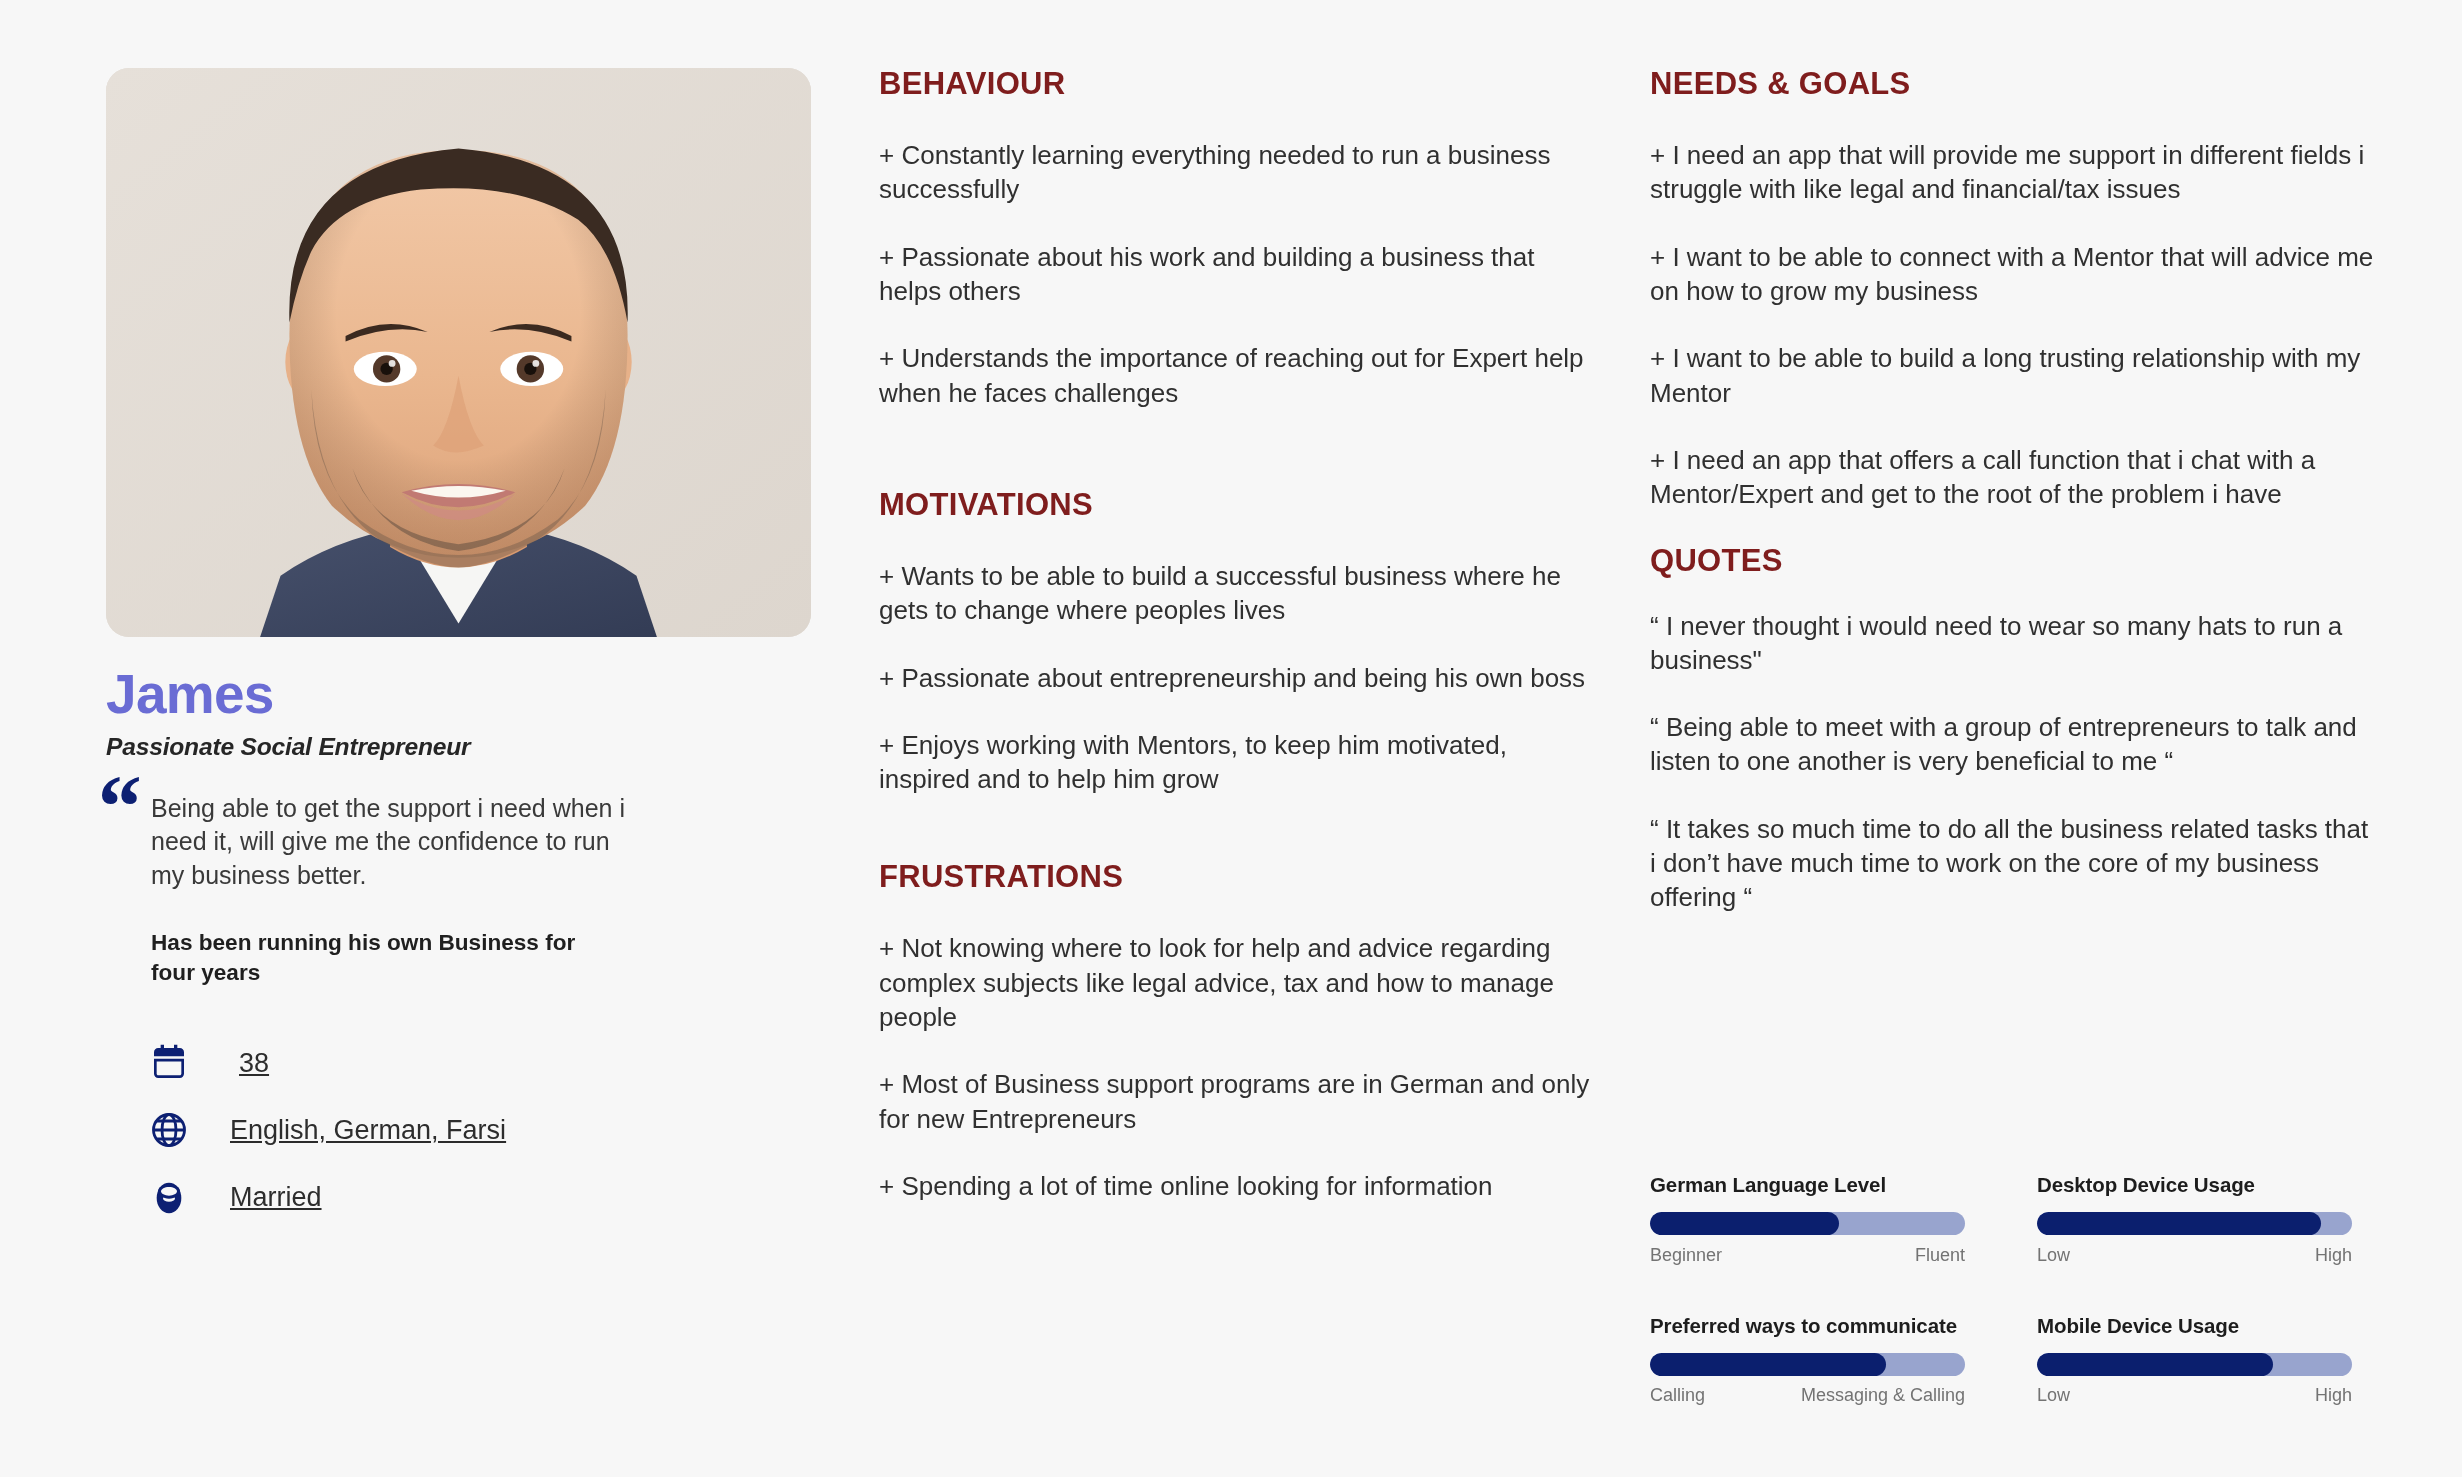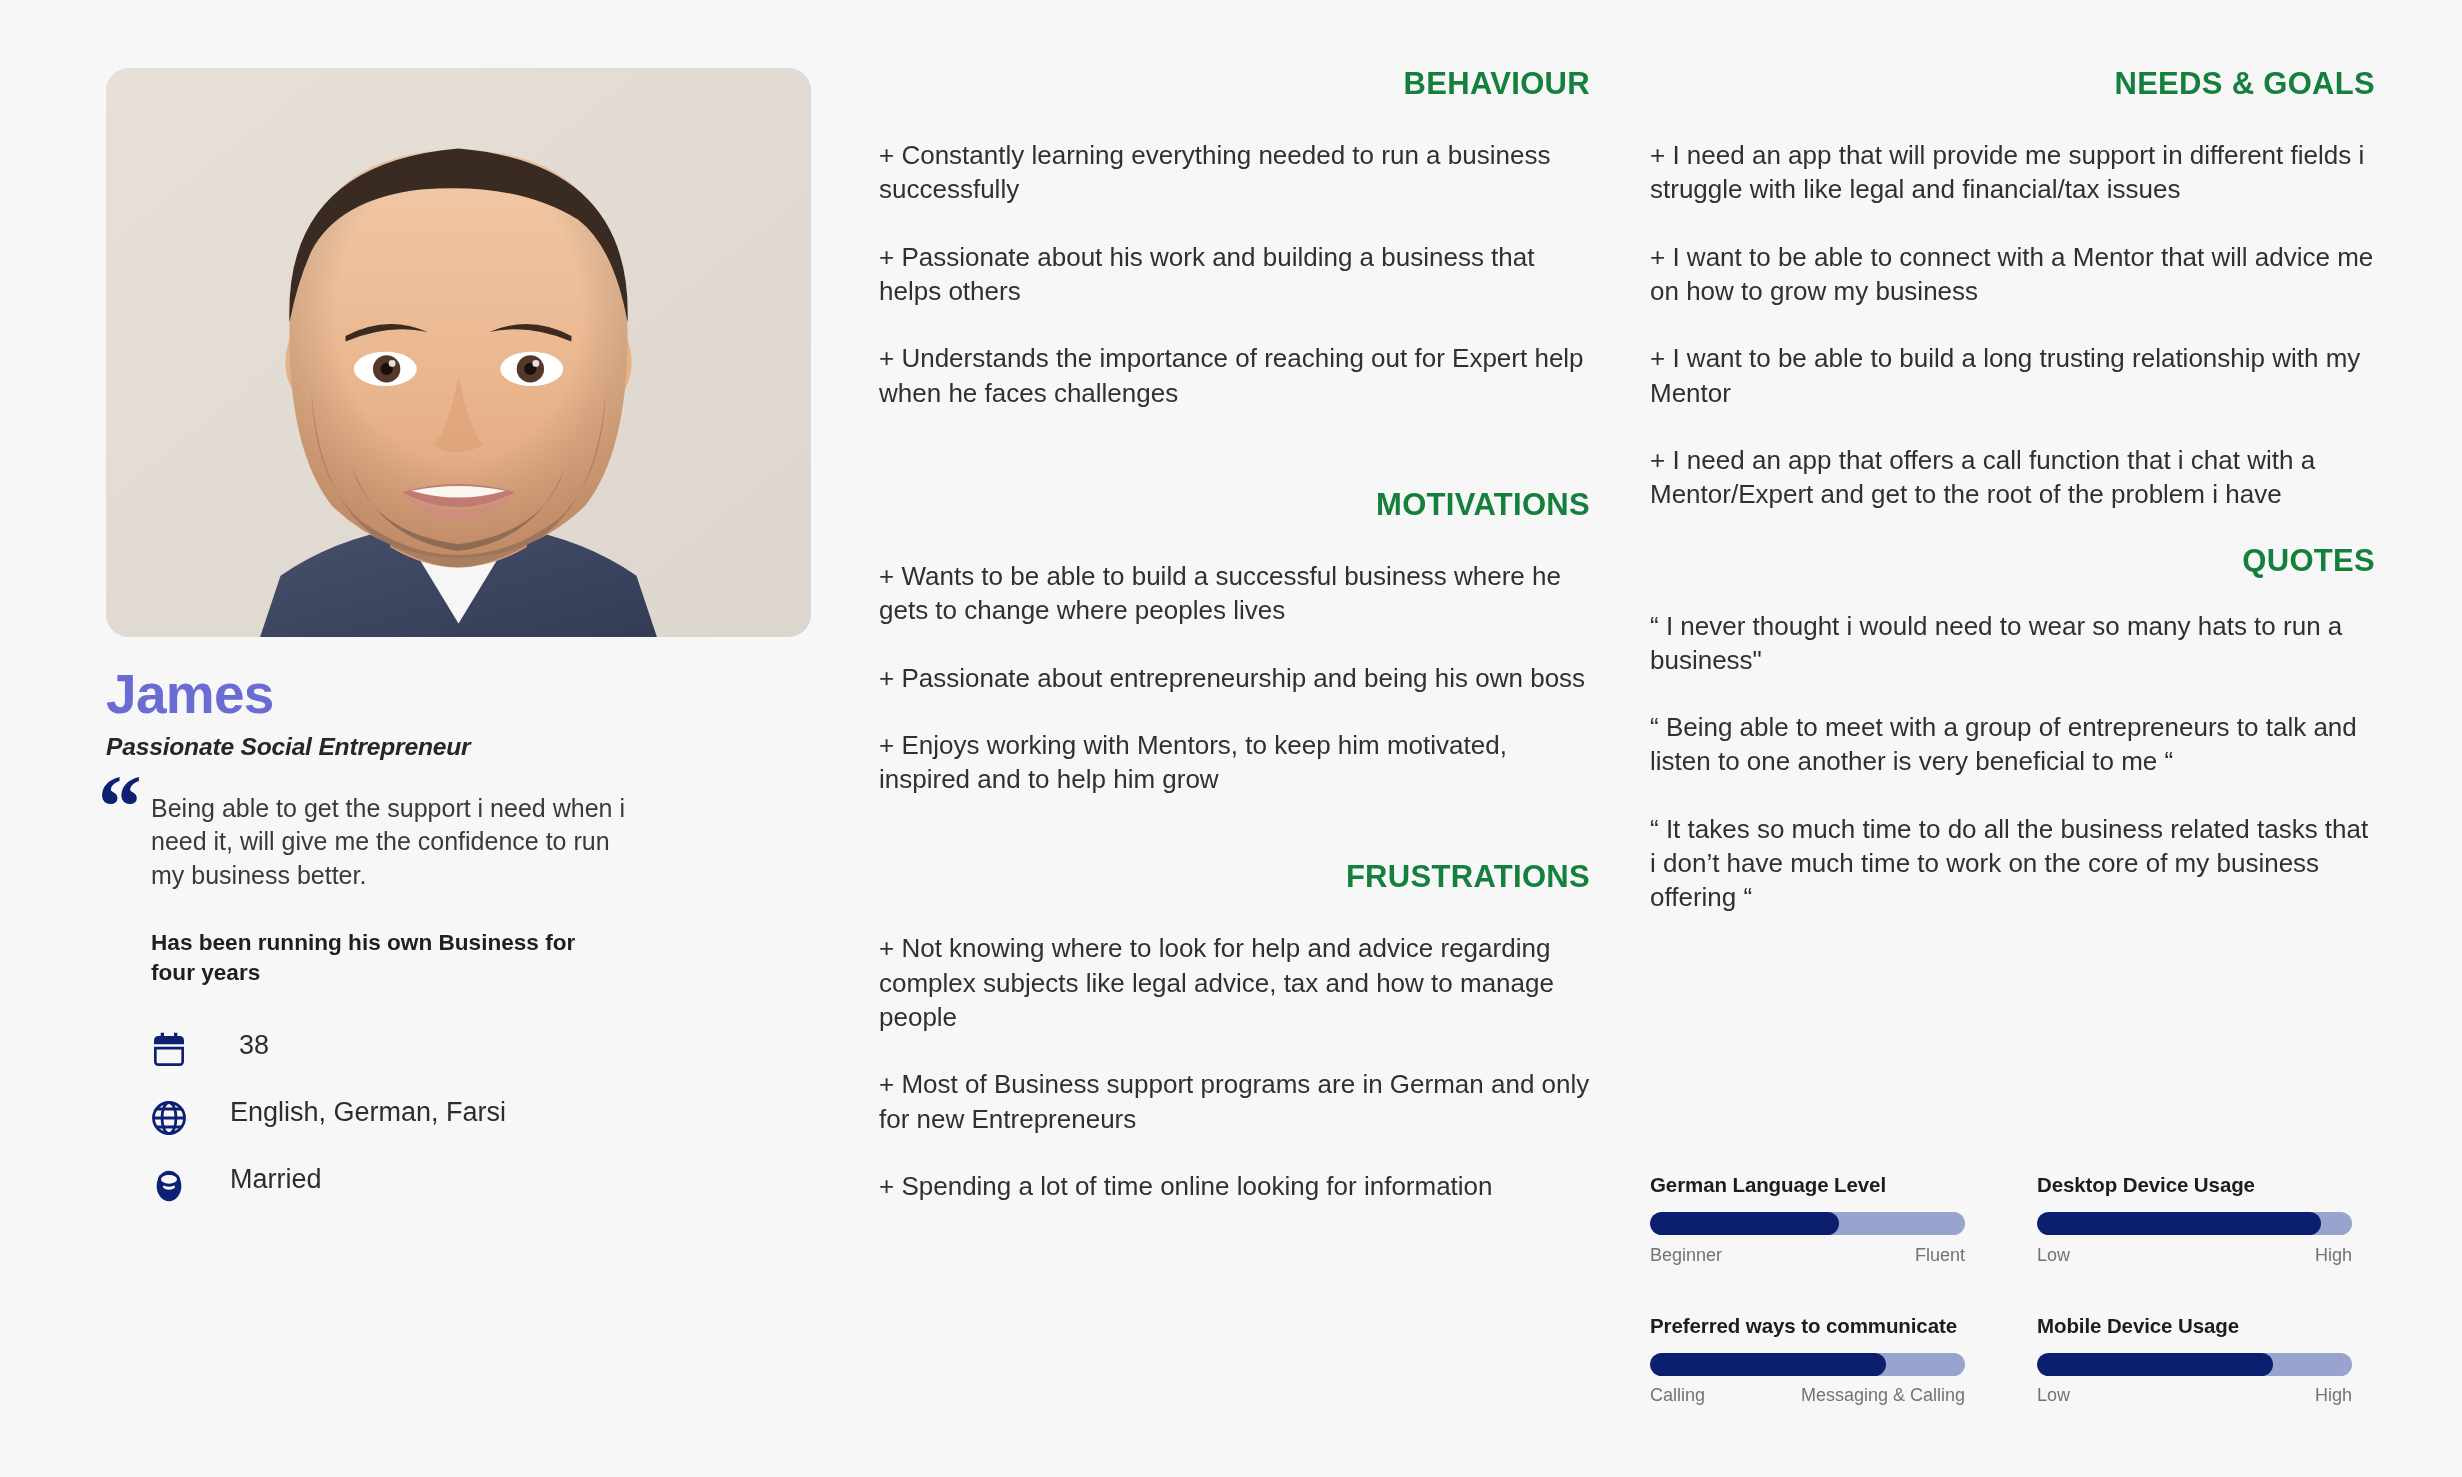--- a/index.html
+++ b/index.html
@@ -52,33 +52,33 @@
     font-size:25px; line-height:1.33; color:#3a3a3a;
     width:479px;
   }
   .tenure{
     margin-top:36px; padding-left:45px;
     font-size:22.6px; font-weight:bold; line-height:1.33;
     color:#1f1f1f; width:506px;
   }
 
   .facts{ margin-top:42px; padding-left:42px; }
-  .fact-row{ display:flex; height:67px; }
+  .fact-row{ display:flex; align-items:center; height:67px;text-decoration:underline; }
   .fact-icon{ width:42px; height:42px; flex:0 0 42px; display:flex; align-items:center; justify-content:center; }
   .fact-icon svg{ display:block; }
   .fact-text{ margin-left:40px; font-size:27px; color:#2d2d2d; }
   .fact-row.age .fact-text{ margin-left:49px; }
 
   
   .col-mid { position:absolute; left:879px; top:66px; width:711px; }
   .col-right{ position:absolute; left:1650px; top:66px; width:725px; }
 
   .sec-title{
-    font-size:31px; font-weight:bold; color:#15803d;
-    letter-spacing:0.3px; margin-bottom:36px;text-align:right;
+    font-size:31px; font-weight:bold; color:#7f1d1d;
+    letter-spacing:0.3px; margin-bottom:36px;
   }
   .sec-title.tight{ margin-bottom:30px; }
   .bullets li{ list-style:none; font-size:26px; line-height:1.32; color:#303030; margin-bottom:33px; }
   .bullets li:last-child{ margin-bottom:0; }
 
   .sec-gap{ height:77px; }
   .sec-gap.sm{ height:63px; }
   .sec-gap.xs{ height:31px; }
 
   

